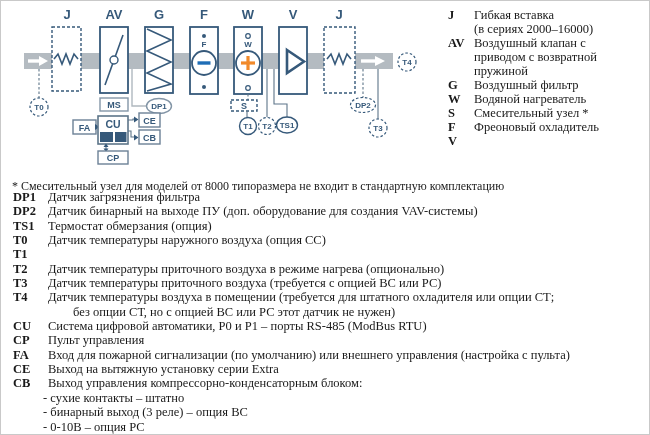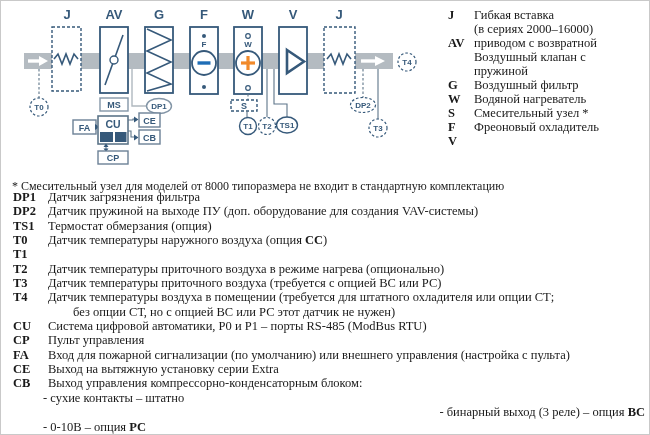--- a/index.html
+++ b/index.html
@@ -35,21 +35,21 @@
   
   #legend{position:absolute;left:447px;top:7px;width:196px;font-size:12.5px;line-height:14px;}
   .legend-row{display:flex;}
   .legend-code{width:26px;font-weight:bold;flex:0 0 26px;}
   .legend-lines{flex:1;}
   
   #footnote{position:absolute;left:11px;top:166px;width:630px;font-size:12px;margin-top:12px;}
   #items{position:absolute;left:12px;top:189px;width:632px;font-size:12.5px;}
   .item-row{display:flex;height:14.35px;line-height:14.35px;white-space:nowrap;}
   .item-code{width:35px;flex:0 0 35px;font-weight:bold;}
-  .seg-b{font-weight:bold;}
+  .seg-b{font-weight:normal;}
 </style>
 </head>
 <body>
 
 <div id="stage">
 
   <svg id="diagram" viewBox="0 0 460 170" xmlns="http://www.w3.org/2000/svg">
 
     <rect x="23" y="52" width="369" height="16" fill="var(--duct)"></rect>
 
@@ -214,22 +214,22 @@
       <div class="legend-row">
         <span class="legend-code">J</span>
         <div class="legend-lines">
           <div>Гибкая вставка</div>
           <div>(в сериях 2000–16000)</div>
         </div>
       </div>
       <div class="legend-row">
         <span class="legend-code">AV</span>
         <div class="legend-lines">
+          <div>Воздушный клапан с</div>
           <div>приводом с возвратной</div>
-          <div>Воздушный клапан с</div>
           <div>пружиной</div>
         </div>
       </div>
       <div class="legend-row">
         <span class="legend-code">G</span>
         <div class="legend-lines">
           <div>Воздушный фильтр</div>
         </div>
       </div>
       <div class="legend-row">
@@ -257,21 +257,21 @@
 
   <div id="footnote">* Смесительный узел для моделей от 8000 типоразмера не входит в стандартную комплектацию</div>
 
   <div id="items">
       <div class="item-row">
         <span class="item-code">DP1</span>
         <span><span>Датчик загрязнения фильтра</span></span>
       </div>
       <div class="item-row">
         <span class="item-code">DP2</span>
-        <span><span>Датчик пружиной на выходе ПУ (доп. оборудование для создания VAV-системы)</span></span>
+        <span><span>Датчик бинарный на выходе ПУ (доп. оборудование для создания VAV-системы)</span></span>
       </div>
       <div class="item-row">
         <span class="item-code">TS1</span>
         <span><span>Термостат обмерзания (опция)</span></span>
       </div>
       <div class="item-row">
         <span class="item-code">T0</span>
         <span><span>Датчик температуры наружного воздуха (опция </span><span class="seg-b">СС</span><span>)</span></span>
       </div>
       <div class="item-row">
@@ -308,21 +308,21 @@
         <span class="item-code">CE</span>
         <span><span>Выход на вытяжную установку серии Extra</span></span>
       </div>
       <div class="item-row">
         <span class="item-code">CB</span>
         <span><span>Выход управления компрессорно-конденсаторным блоком:</span></span>
       </div>
       <div class="item-row" style="padding-left: 30px;">
         <span><span>- сухие контакты – штатно</span></span>
       </div>
-      <div class="item-row" style="padding-left: 30px; justify-content: flex-end;">
+      <div class="item-row" style="padding-left: 30px;">
         <span><span>- бинарный выход (3 реле) – опция </span><span class="seg-b">ВС</span></span>
       </div>
       <div class="item-row" style="padding-left: 30px; text-align: right;">
         <span><span>- 0-10В – опция </span><span class="seg-b">РС</span></span>
       </div>
     </div>
 
 </div>
 
 </body></html>

